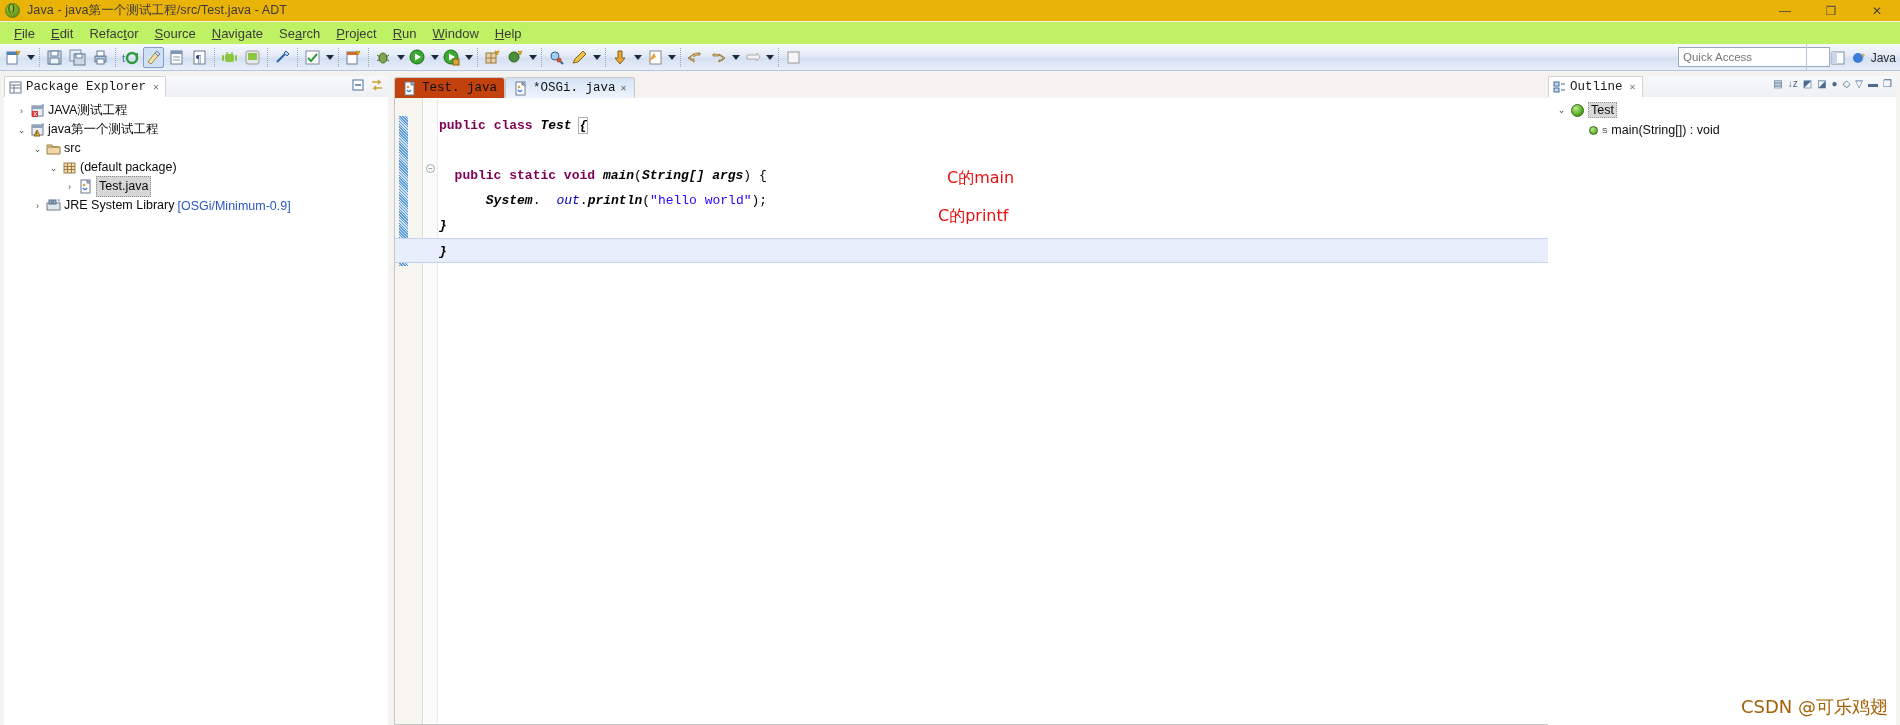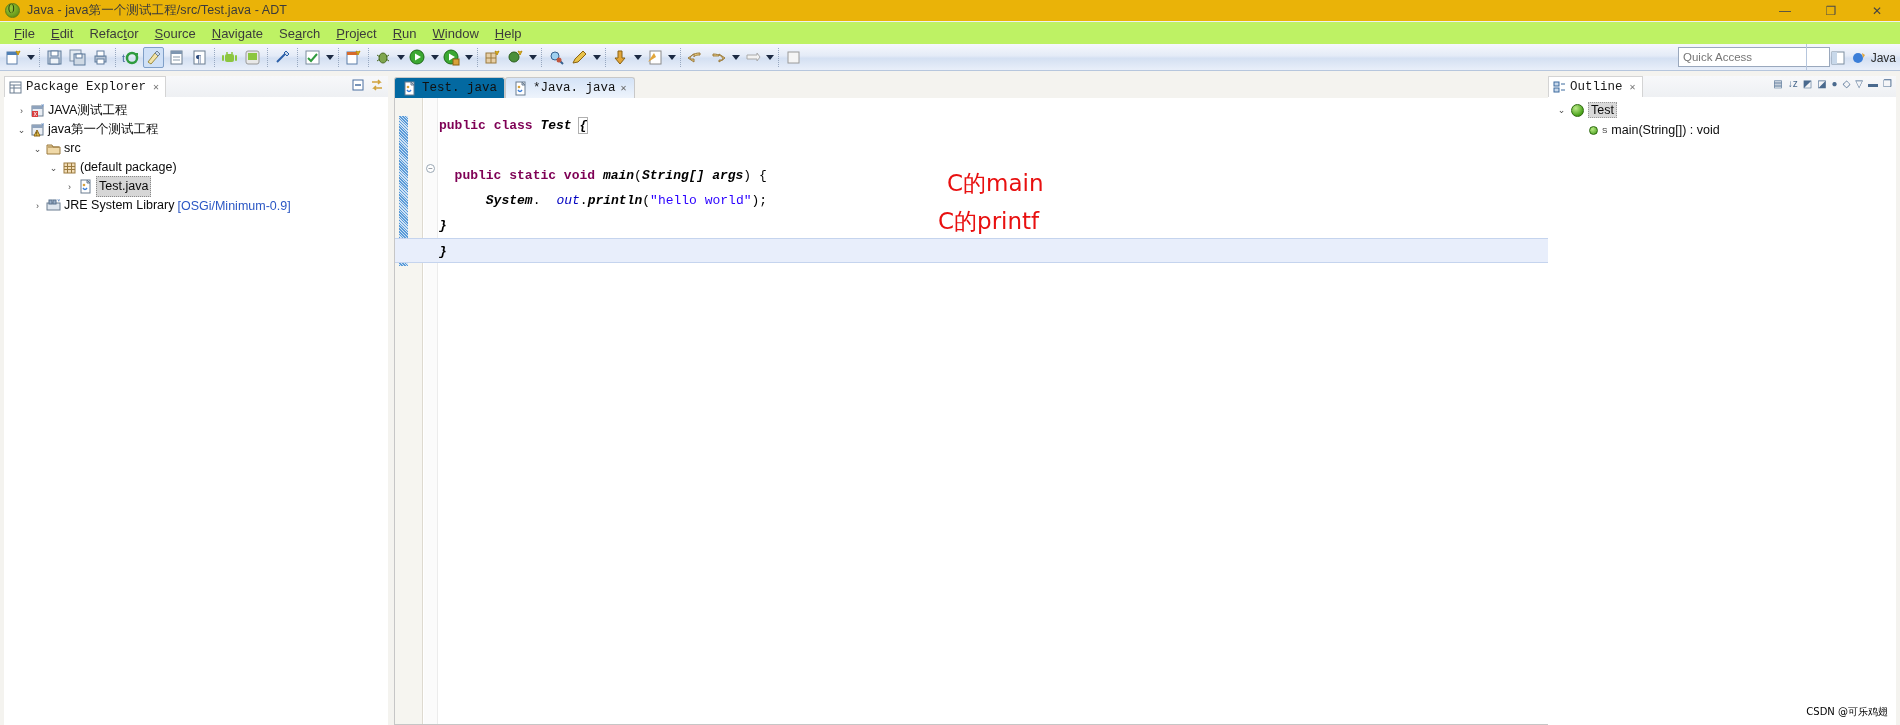--- a/index.html
+++ b/index.html
@@ -152,21 +152,21 @@
     background:#f4f3ef;
     position:relative;
   }
   .etab{
     height:21px;display:flex;align-items:center;gap:5px;
     padding:0 7px;
     font-family:"Liberation Mono", monospace;font-size:12.5px;color:#111;
     border-top:1px solid #c8c8c8;border-left:1px solid #c8c8c8;border-right:1px solid #c8c8c8;
     border-top-left-radius:3px;border-top-right-radius:3px;
   }
-  .etab.inactive{ background:#0369a1; }
+  .etab.inactive{ background:#c2410c; }
   .etab.active{ background:linear-gradient(to bottom,#d4e3f7,#eef4fc); }
   .etab .closex{ font-size:10px;color:#666;}
   .etab-actions{ position:absolute;right:4px;top:2px;display:flex;gap:6px;align-items:center;}
 
   #editor-body{
     position:absolute;left:0;top:22px;right:0;bottom:0;
     border:1px solid #c6c6c6;border-top:none;
     background:#ffffff;
     overflow:hidden;
   }
@@ -206,21 +206,21 @@
   .type{ color:#000000; font-weight:bold; font-style:italic; }
   .fld{ color:#0000c0; font-style:italic;margin-left:16px; }
   .str{ color:#2a00ff; }
   .plain{ color:#000000; }
   .brace-box{ outline:1px solid #b0b0b0; }
 
   .annot{
     position:absolute;
     color:#e81010;
     font-family:"DejaVu Sans", sans-serif;
-    font-size:23px;
+    font-size:16px;
     white-space:nowrap;
   }
 
   #vscroll{
     position:absolute;right:0;top:0;width:16px;bottom:0;
     background:#f1f1f1;border-left:1px solid #dcdcdc;
   }
   .sb-arrow{
     width:16px;height:16px;display:flex;align-items:center;justify-content:center;
     font-size:8px;color:#8a8a8a;background:#f1f1f1;
@@ -235,21 +235,21 @@
     position:absolute;right:4px;top:5px;width:348px;bottom:0;
     background:#ffffff;
   }
   .outline-tree{ font-size:12.5px;padding-top:3px;color:#0c0c0c;}
   .ol-row{ height:20px;display:flex;align-items:center;gap:4px;white-space:nowrap;}
   .ol-row.sel .ol-label{ background:#d9d9d9; padding:0 2px; border:1px dotted #9a9a9a;}
   .badge-s{ font-size:8px; vertical-align:super; color:#333; }
 
   #watermark{
     position:absolute;right:12px;bottom:6px;
-    font-size:10px;color:#000000;
+    font-size:18px;color:#a16207;
     font-family:"DejaVu Sans", sans-serif;
   }
 
   .ico-circle-green{
     width:13px;height:13px;border-radius:50%;
     background:radial-gradient(circle at 35% 30%,#bce98a,#49a31a 70%,#2c6a0c);
     border:1px solid #2f6a10;display:inline-block;flex:none;
     position:relative;
   }
   .ico-dot-green{
@@ -616,21 +616,21 @@
           </svg>
           <span>Test. java</span>
         </div>
         <div class="etab active">
           <svg width="15" height="15">
             <rect x="3" y="1" width="9" height="13" fill="#fff" stroke="#6a7c90"></rect>
             <path d="M9 1 L12 4 L9 4 z" fill="#c9d5e2" stroke="#6a7c90"></path>
             <path d="M5 9 q2 3 4 0" fill="none" stroke="#3b7ed8" stroke-width="1.4"></path>
             <circle cx="6" cy="6" r="1.3" fill="#d8a13a"></circle>
           </svg>
-          <span>*Java. java</span>
+          <span>*OSGi. java</span>
           <span class="closex">✕</span>
         </div>
         <div class="etab-actions">
           <span style="font-size: 11px; color: rgb(85, 103, 124);">▬</span>
           <span style="font-size: 11px; color: rgb(85, 103, 124);">❐</span>
         </div>
       </div>
     <div id="editor-body">
       <div id="ruler-left">
         <div id="change-bar"></div>

